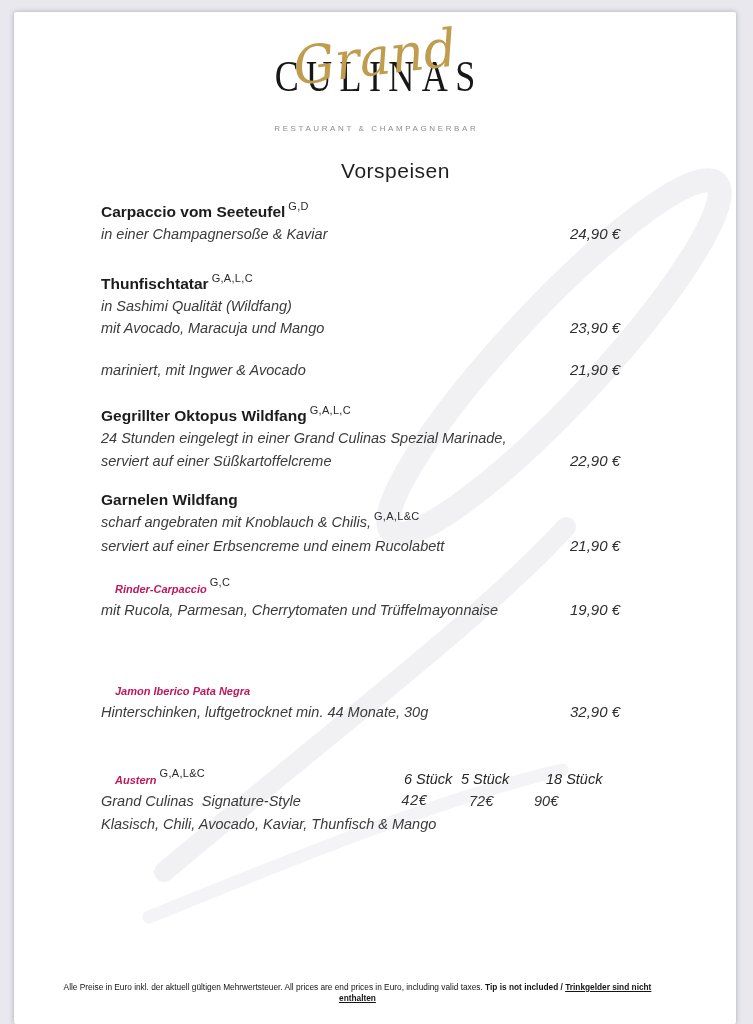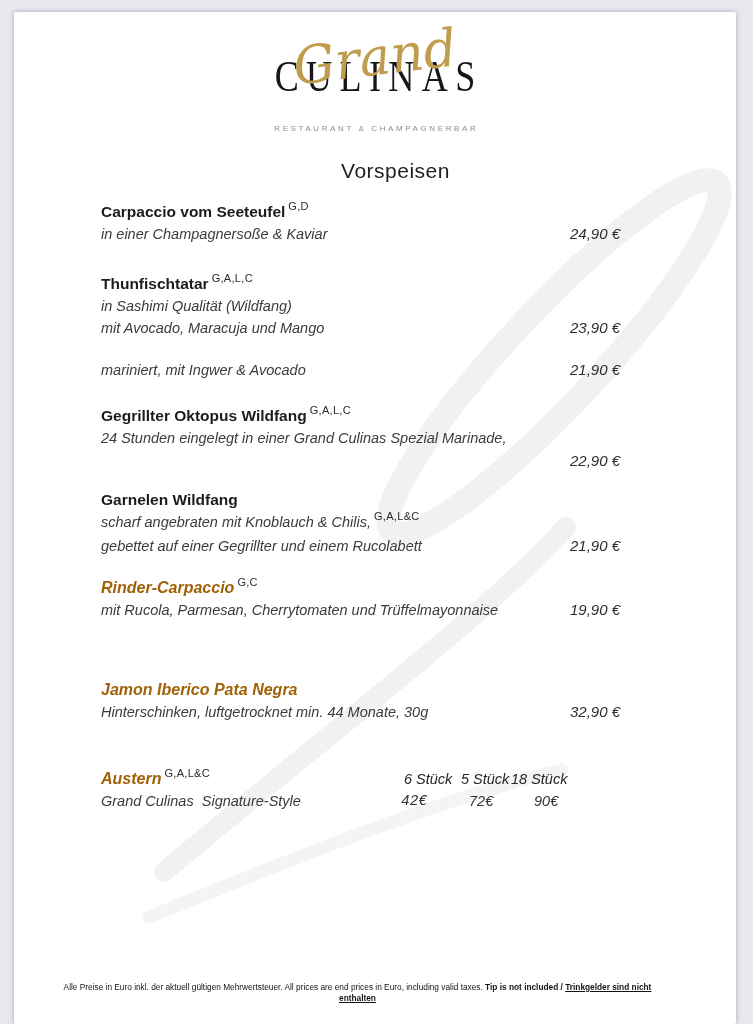--- a/index.html
+++ b/index.html
@@ -40,34 +40,34 @@
   .menu-item:first-child{margin-top:0;}
   .menu-item:nth-child(2){margin-top:28px;}
   .menu-item:nth-child(3){margin-top:19px;}
   .menu-item:nth-child(4){margin-top:25px;}
   .menu-item:nth-child(5){margin-top:18px;}
   .menu-item:nth-child(6){margin-top:21px;}
   .menu-item:nth-child(7){margin-top:58px;}
   .menu-item:nth-child(8){margin-top:46px;}
   .item-name-line{position:relative;height:21px;line-height:20px;white-space:nowrap;}
   .n-b{font-size:15.5px;font-weight:700;color:#1c1c1c;}
-  .n-bi{font-size:16px;font-weight:700;font-style:italic;color:#a16207;}
+  .n-bi{font-size:11px;font-weight:700;font-style:italic;color:#be185d;margin-left:14px;}
   .sup{
     font-size:11px;font-weight:400;font-style:normal;color:#2a2a2a;
     position:relative;top:-7px;margin-left:3px;letter-spacing:.3px;
   }
   .desc-line{
     display:flex;align-items:baseline;line-height:22.5px;white-space:nowrap;
   }
   .desc-text{font-size:14.5px;font-style:italic;color:#3b3b3b;}
   .pre{white-space:pre;}
   .price{margin-left:auto;font-size:15px;font-style:italic;color:#2e2e2e;}
   
   .oy-head{position:absolute;top:0;font-size:14.5px;font-style:italic;font-weight:400;color:#262626;}
-  .oy-h1{left:303px;}.oy-h2{left:360px;}.oy-h3{left:410px;}
+  .oy-h1{left:303px;}.oy-h2{left:360px;}.oy-h3{left:445px;}
   .oy-line{position:relative;height:22.5px;line-height:22.5px;}
   .oy-val{position:absolute;top:0;font-size:14.5px;font-style:italic;color:#333;}
   .oy-v1{left:300px;font-family:Liberation Mono, monospace;}.oy-v2{left:368px;}.oy-v3{left:433px;}
   
   .footer{
     position:absolute;left:40px;right:75px;top:970px;text-align:center;
     font-size:8.3px;color:#141414;line-height:11px;z-index:1;
   }
   .f-b{font-weight:700;}
   .f-bu{font-weight:700;text-decoration:underline;}
@@ -116,51 +116,55 @@
           <span class="desc-text">mariniert, mit Ingwer &amp; Avocado</span>
           <span class="price">21,90 €</span>
         </div>
       </div>
       <div class="menu-item">
         <div class="item-name-line"><span class="n-b">Gegrillter Oktopus Wildfang</span><span class="sup">G,A,L,C</span></div>
         <div class="desc-line">
           <span class="desc-text">24 Stunden eingelegt in einer Grand Culinas Spezial Marinade,</span>
         </div>
         <div class="desc-line">
+          <span class="desc-text">serviert auf einer Süßkartoffelcreme</span>
           <span class="price">22,90 €</span>
         </div>
       </div>
       <div class="menu-item">
         <div class="item-name-line"><span class="n-b">Garnelen Wildfang</span></div>
         <div class="desc-line">
           <span class="desc-text">scharf angebraten mit Knoblauch &amp; Chilis,</span>
           <span class="sup">G,A,L&amp;C</span>
         </div>
         <div class="desc-line">
-          <span class="desc-text">gebettet auf einer Gegrillter und einem Rucolabett</span>
+          <span class="desc-text">serviert auf einer Erbsencreme und einem Rucolabett</span>
           <span class="price">21,90 €</span>
         </div>
       </div>
       <div class="menu-item">
         <div class="item-name-line"><span class="n-bi">Rinder-Carpaccio</span><span class="sup">G,C</span></div>
         <div class="desc-line">
           <span class="desc-text">mit Rucola, Parmesan, Cherrytomaten und Trüffelmayonnaise</span>
           <span class="price">19,90 €</span>
         </div>
       </div>
       <div class="menu-item">
         <div class="item-name-line"><span class="n-bi">Jamon Iberico Pata Negra</span></div>
         <div class="desc-line">
           <span class="desc-text">Hinterschinken, luftgetrocknet min. 44 Monate, 30g</span>
           <span class="price">32,90 €</span>
         </div>
       </div>
       <div class="menu-item">
         <div class="item-name-line"><span class="n-bi">Austern</span><span class="sup">G,A,L&amp;C</span><span class="oy-head oy-h1">6 Stück</span><span class="oy-head oy-h2">5 Stück</span><span class="oy-head oy-h3">18 Stück</span></div>
         <div class="oy-line"><span class="desc-text pre">Grand Culinas  Signature-Style</span><span class="oy-val oy-v1">42€</span><span class="oy-val oy-v2">72€</span><span class="oy-val oy-v3">90€</span></div>
+        <div class="desc-line">
+          <span class="desc-text">Klasisch, Chili, Avocado, Kaviar, Thunfisch &amp; Mango</span>
+        </div>
       </div>
     </div>
 
   <div class="footer">
     <span>Alle Preise in Euro inkl. der aktuell gültigen Mehrwertsteuer. All prices are end prices in Euro, including valid taxes. </span><span class="f-b">Tip is not included / </span><span class="f-bu">Trinkgelder sind nicht enthalten</span>
   </div>
 
 </div>
 
 </body></html>

